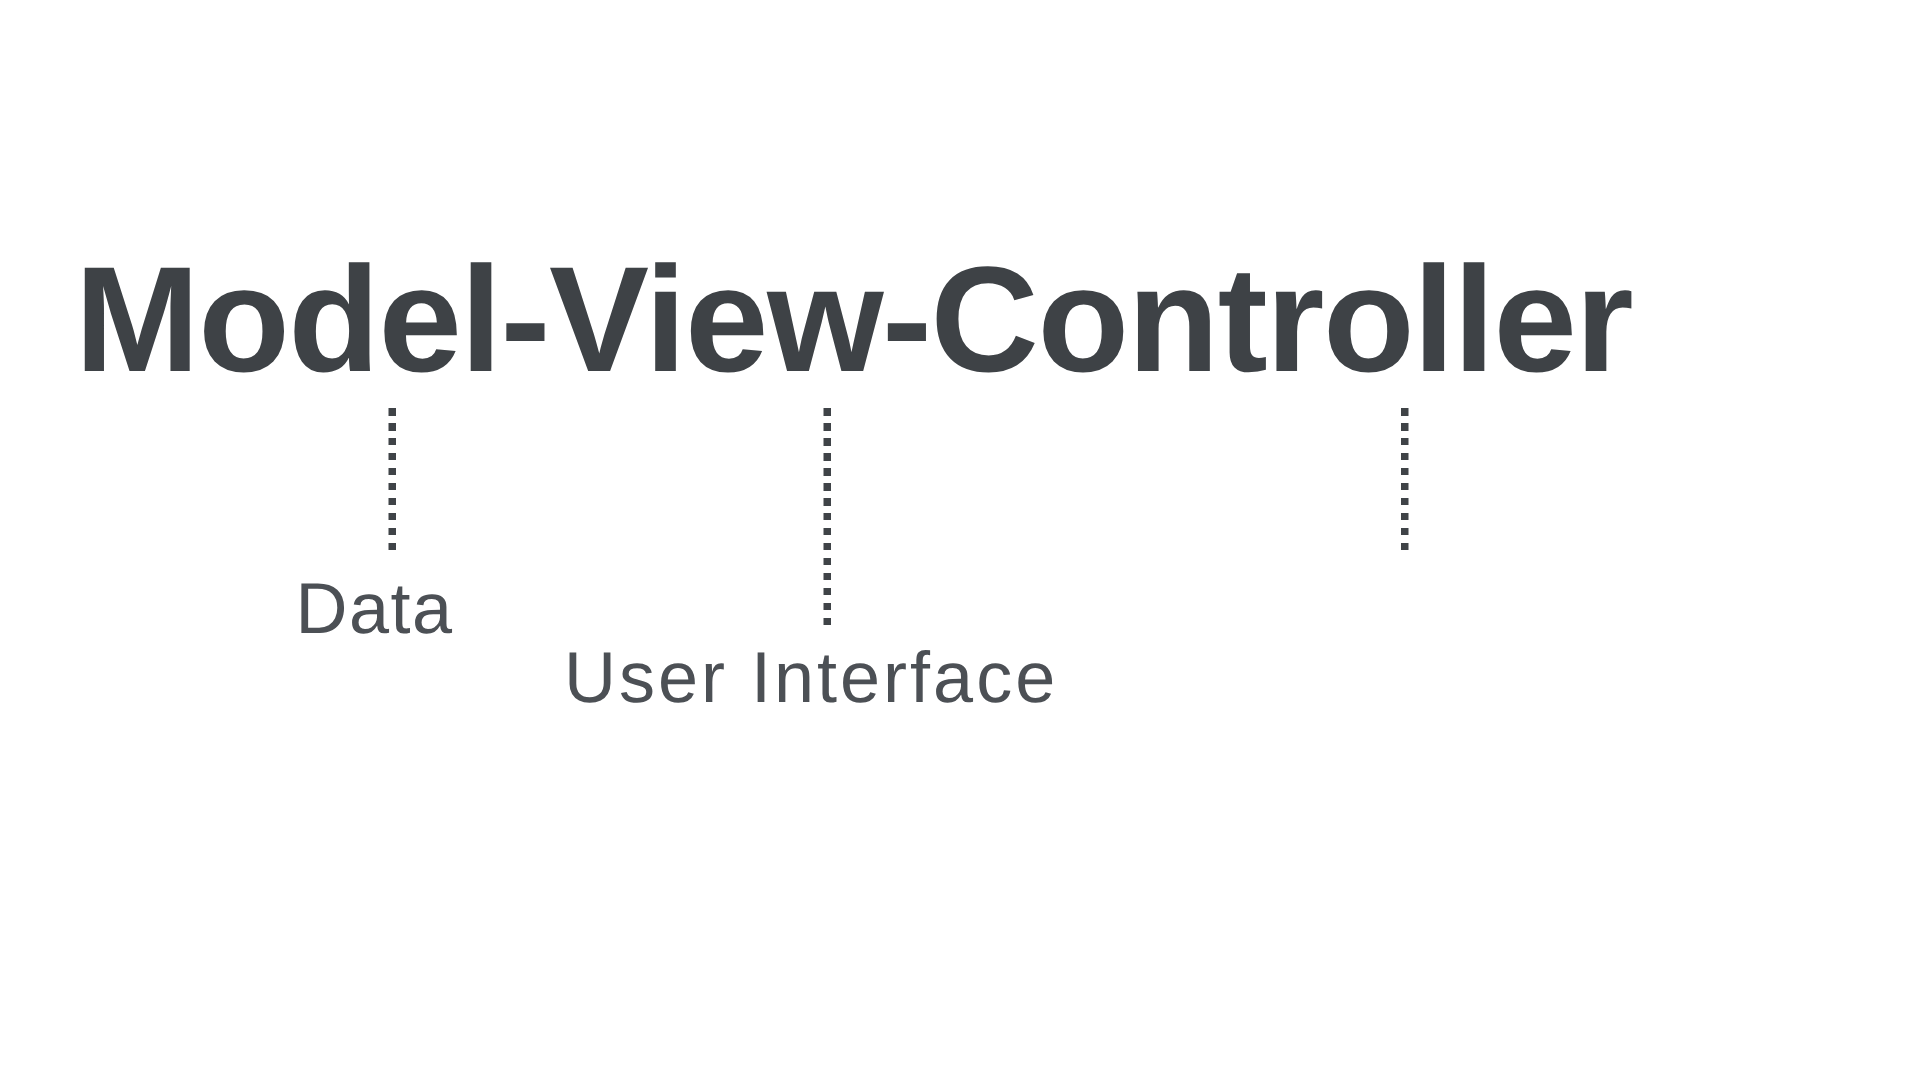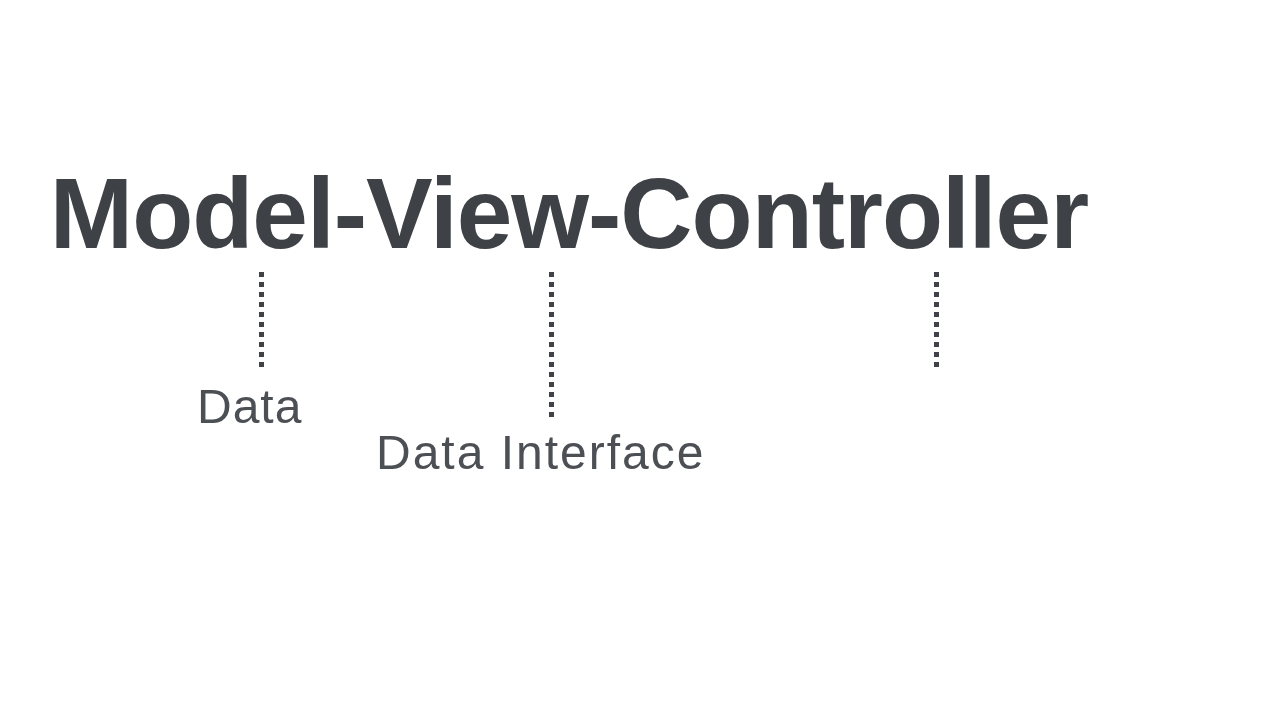--- a/index.html
+++ b/index.html
@@ -67,16 +67,16 @@
   <h1 class="title">Model-View-Controller</h1>
 
   <div class="connector connector-model"></div>
 
   <div class="connector connector-view"></div>
 
   <div class="connector connector-controller"></div>
 
   <div class="annotation annotation-model">Data</div>
 
-  <div class="annotation annotation-view">Data Interface</div>
+  <div class="annotation annotation-view">User Interface</div>
 
 
 </div>
 
 </body></html>

